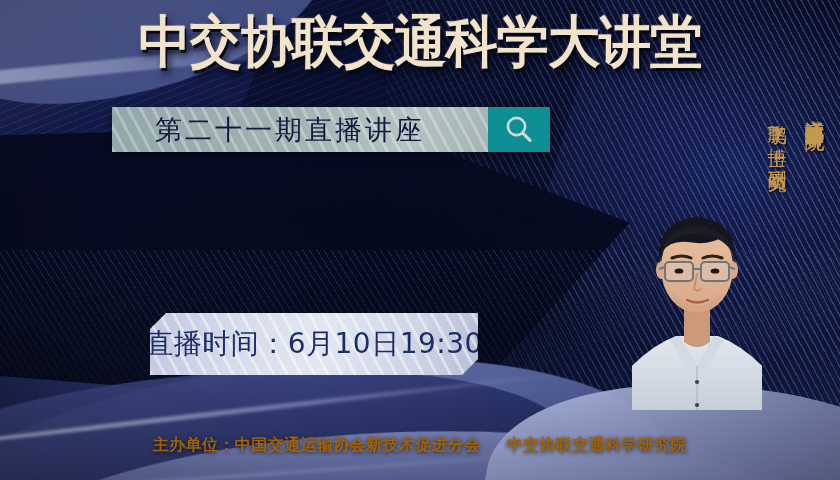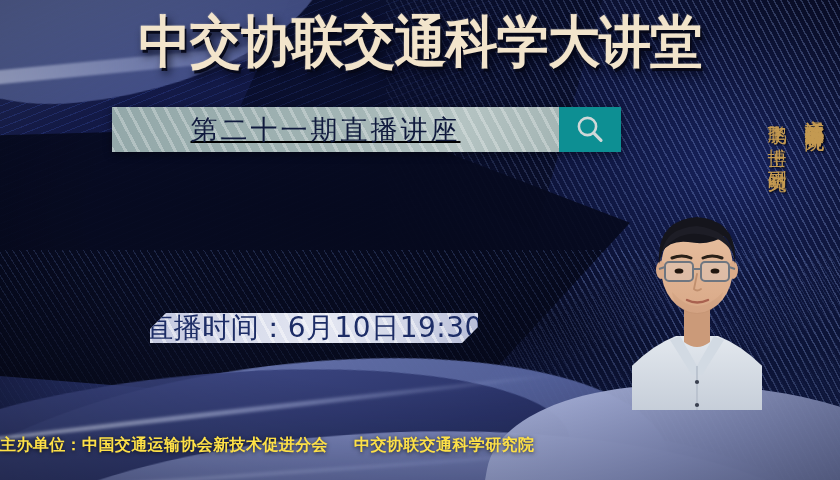--- a/index.html
+++ b/index.html
@@ -148,24 +148,23 @@
     text-shadow:
        2px 3px 0 rgba(6,8,24,.95),
        4px 6px 9px rgba(4,6,20,.85),
        0 0 2px rgba(255,248,230,.5);
     white-space:nowrap;
   }
 
   
   .sub-bar{
     position:absolute;left:112px;top:107px;
-    width:509px;height:45px;
+    width:438px;height:45px;
     display:flex;align-items:stretch;
     box-shadow:0 2px 8px rgba(0,0,0,.45);
-    text-decoration:underline;
   }
   .sub-bar-fill{
     position:relative;flex:1;
     background:linear-gradient(100deg,#93a8a9 0%,#9fb2b2 45%,#b4c3c2 78%,#a4b5b4 100%);
     overflow:hidden;
     display:flex;align-items:center;justify-content:center;
   }
   .sub-bar-fill::after{
     content:"";position:absolute;inset:0;
     background:repeating-linear-gradient(62deg,
@@ -197,21 +196,21 @@
     line-height:56px;
     letter-spacing:1px;
     color:#c8903c;
     text-shadow:1px 2px 0 rgba(5,8,22,.9), 2px 4px 7px rgba(3,5,18,.8);
     white-space:nowrap;
   }
 
   
   .time-pill{
     position:absolute;left:150px;top:313px;
-    width:328px;height:30px;
+    width:328px;height:62px;
     background:linear-gradient(100deg,#c3c8e0 0%,#d7dbeb 28%,#e4e7f2 52%,#cfd4e6 80%,#b7bdd8 100%);
     clip-path:polygon(16px 0, 100% 0, 100% calc(100% - 16px), calc(100% - 16px) 100%, 0 100%, 0 16px);
     display:flex;align-items:center;justify-content:center;
     box-shadow:0 3px 10px rgba(0,0,0,.45);
     overflow:hidden;
   }
   .time-pill::after{
     content:"";position:absolute;inset:0;
     background:repeating-linear-gradient(62deg,
       rgba(255,255,255,.45) 0px, rgba(255,255,255,.45) 3px,
@@ -251,25 +250,25 @@
   }
   .vcol-person{
     right:49px;top:110px;
     font-size:19px;
     letter-spacing:1px;
   }
 
   
   .bottom-strip{
     position:absolute;left:0;right:0;bottom:24px;
-    text-align:left;
+    text-align:center;
     font-family:"DejaVu Sans","Liberation Sans",sans-serif;
     font-size:16px;font-weight:bold;
     letter-spacing:.4px;
-    color:#fde047;
+    color:#a16207;
     text-shadow:0 1px 4px rgba(0,0,0,.7);
     white-space:nowrap;
   }
   .bottom-strip .gap{display:inline-block;width:26px;}
 </style>
 </head>
 <body>
 
 <div class="poster">
 

